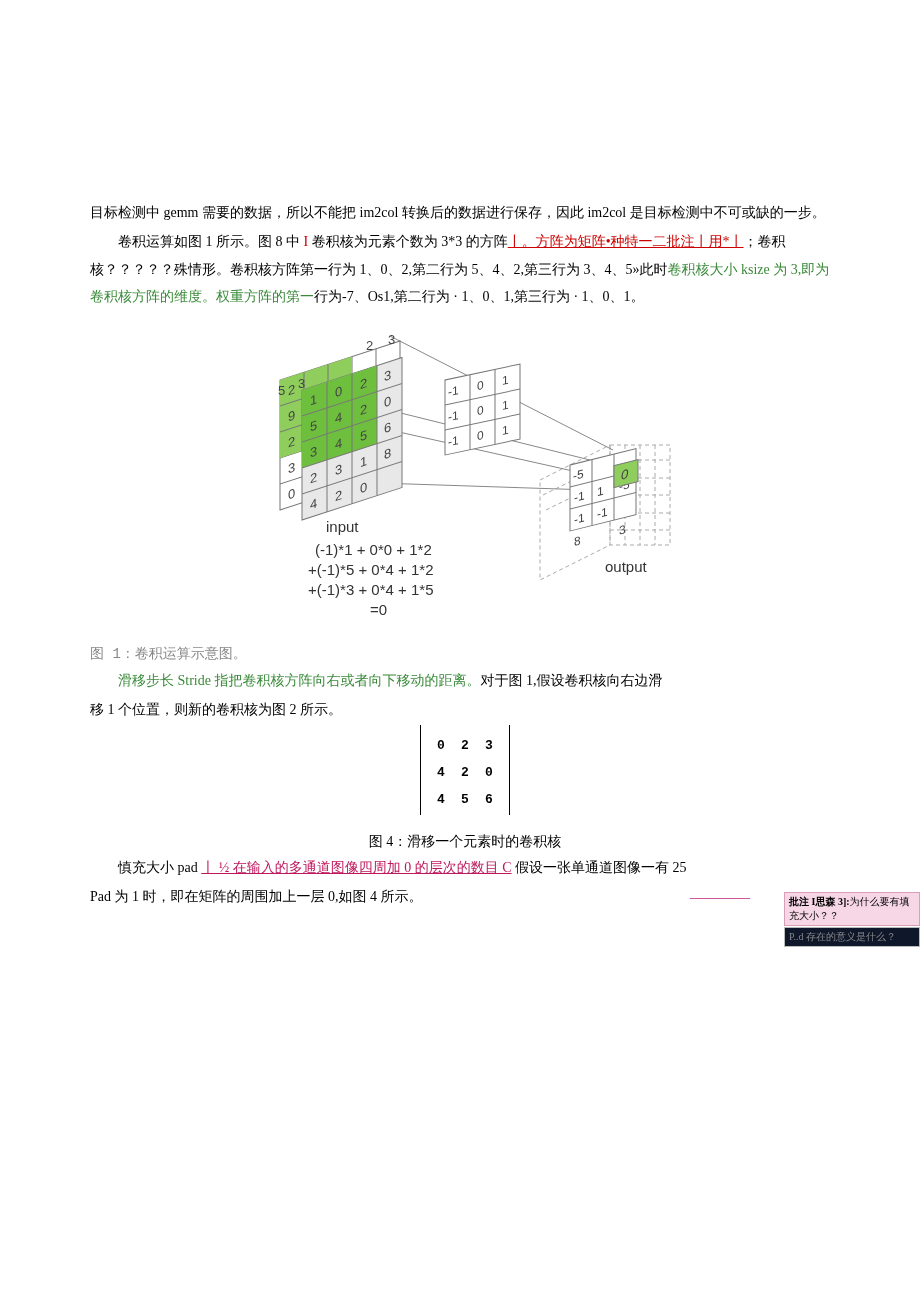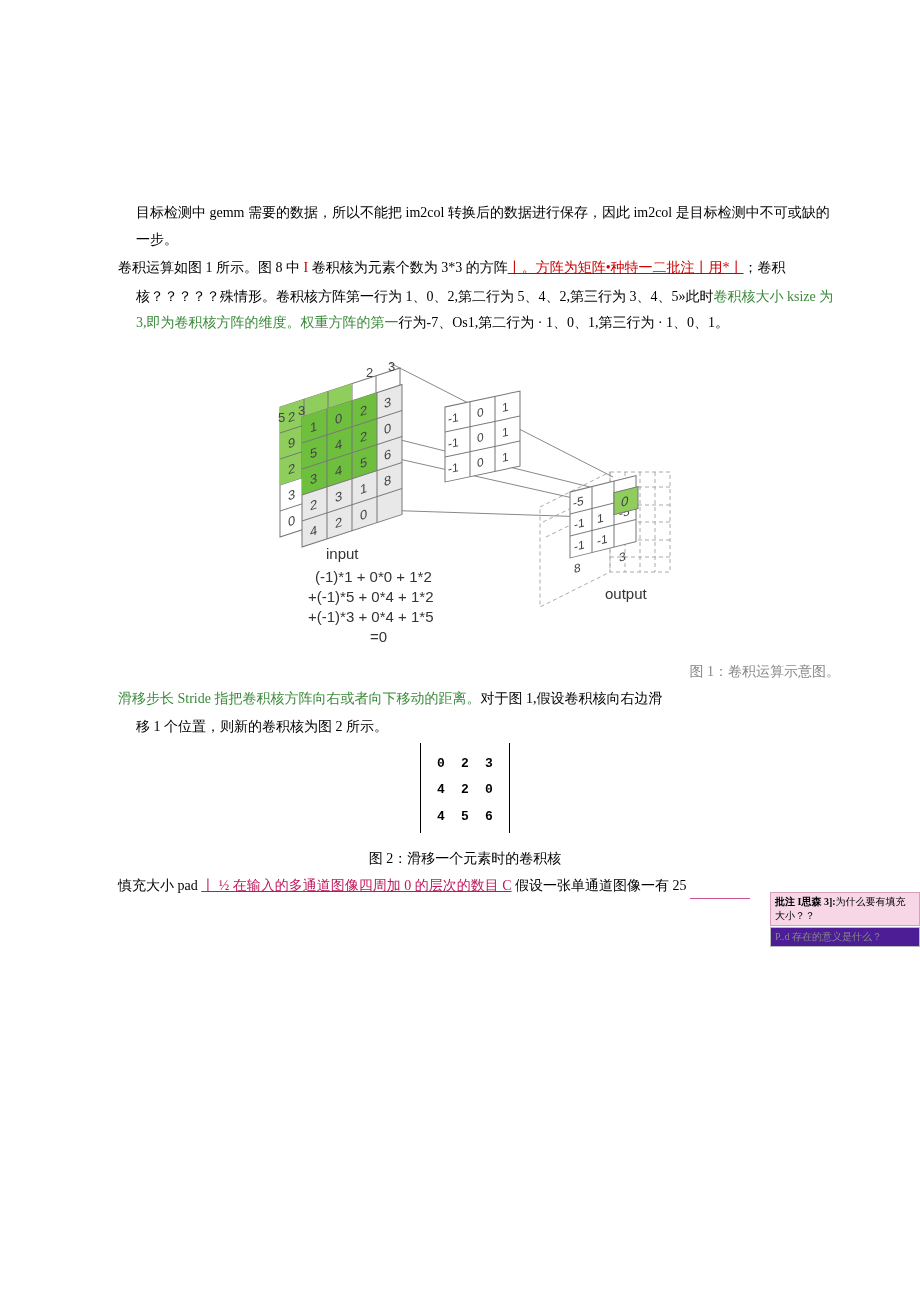--- a/index.html
+++ b/index.html
@@ -11,28 +11,28 @@
     line-height: 1.9;
     color: #000;
     width: 920px;
     position: relative;
   }
   .page {
     padding: 200px 80px 60px 90px;
     box-sizing: border-box;
   }
   .para { text-indent: 2em; margin: 0 0 2px 0; }
-  .no-indent { text-indent: 0; margin-left: 46px; }
+  .no-indent { text-indent: 0; }
   .green { color: #3a8a3a; }
   .red { color: #c00; }
   .underline-red { color: #c00; text-decoration: underline; text-align: center; }
   .underline-green { color:#be185d; text-decoration: underline; }
 
   .fig-wrap { text-align: center; margin: 10px 0 0 0; }
-  .fig-caption { text-align:right; color:#888; font-family:Liberation Serif, serif; margin-top:2px; }
+  .fig-caption { text-align:left; color:#888; font-family:Liberation Mono, monospace; margin-top:11px; }
   .fig-caption2 { text-align:center; color:#000; margin-top:4px; }
 
   table.mini {
     border-collapse: collapse;
     margin: 6px auto 0 auto;
     font-family: "Courier New", monospace;
     font-size: 13px;
     font-weight: bold;
   }
   table.mini td { width: 22px; text-align: center; }
@@ -41,33 +41,33 @@
     border-left:1px solid #000;
     border-right:1px solid #000;
     padding:2px 8px;
   }
 
   
   .comment {
     position: absolute;
     right: 0px;
     top: 892px;
-    width: 150px;
+    width: 136px;
     font-size: 10px;
     line-height: 1.4;
     font-family: "SimSun", serif;
   }
   .comment .c1 {
     background: #f7d7e6;
     border: 1px solid #d8a0b8;
     padding: 2px 4px;
     margin-bottom: 1px;
   }
   .comment .c2 {
-    background: #4c1d95;
+    background: #0f172a;
     border: 1px solid #bbb;
     padding: 2px 4px;
     color:#888;
   }
   .comment-line {
     position:absolute;
     right:170px;
     top: 898px;
     width: 60px;
     border-top:1px solid #c59;
@@ -261,26 +261,27 @@
               <td>0</td>
             </tr>
         <tr>
               <td>4</td>
               <td>5</td>
               <td>6</td>
             </tr>
       </tbody>
         </table>
     </span>
-    <div class="fig-caption2">图 2：滑移一个元素时的卷积核</div>
+    <div class="fig-caption2">图 4：滑移一个元素时的卷积核</div>
   </div>
 
   <p class="para">
     <span>慎充大小 pad </span><span class="underline-green">丨 ½ 在输入的多通道图像四周加 0 的层次的数目 C</span><span> 假设一张单通道图像一有 25</span>
   </p>
+  <p class="para no-indent">Pad 为 1 时，即在矩阵的周围加上一层 0,如图 4 所示。</p>
 
 </div>
 
 <div class="comment-line"></div>
 <div class="comment">
   <div class="c1">
     <b>批注 I思森 3]:</b><span>为什么要有填充大小？？</span>
   </div>
   <div class="c2">P..d 存在的意义是什么？</div>
 </div>

